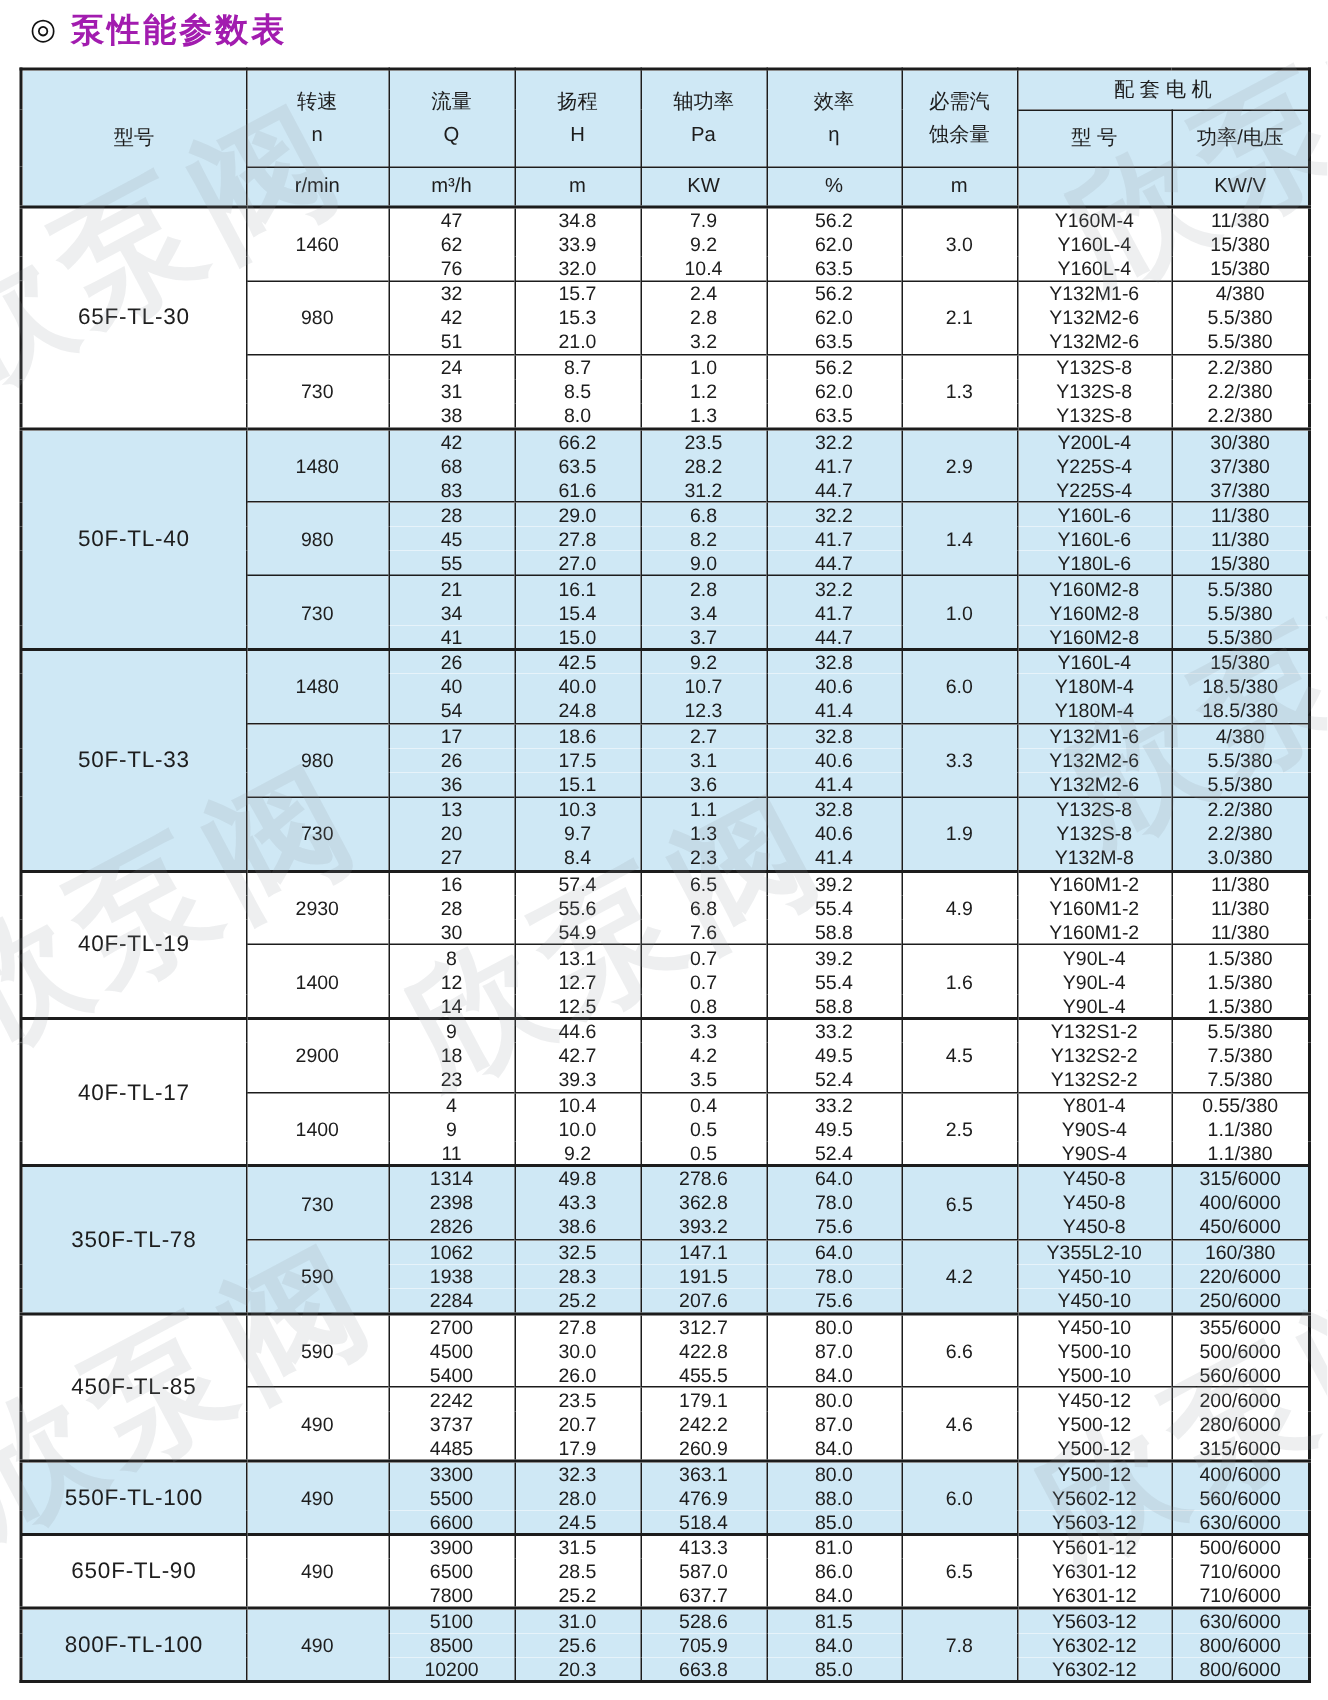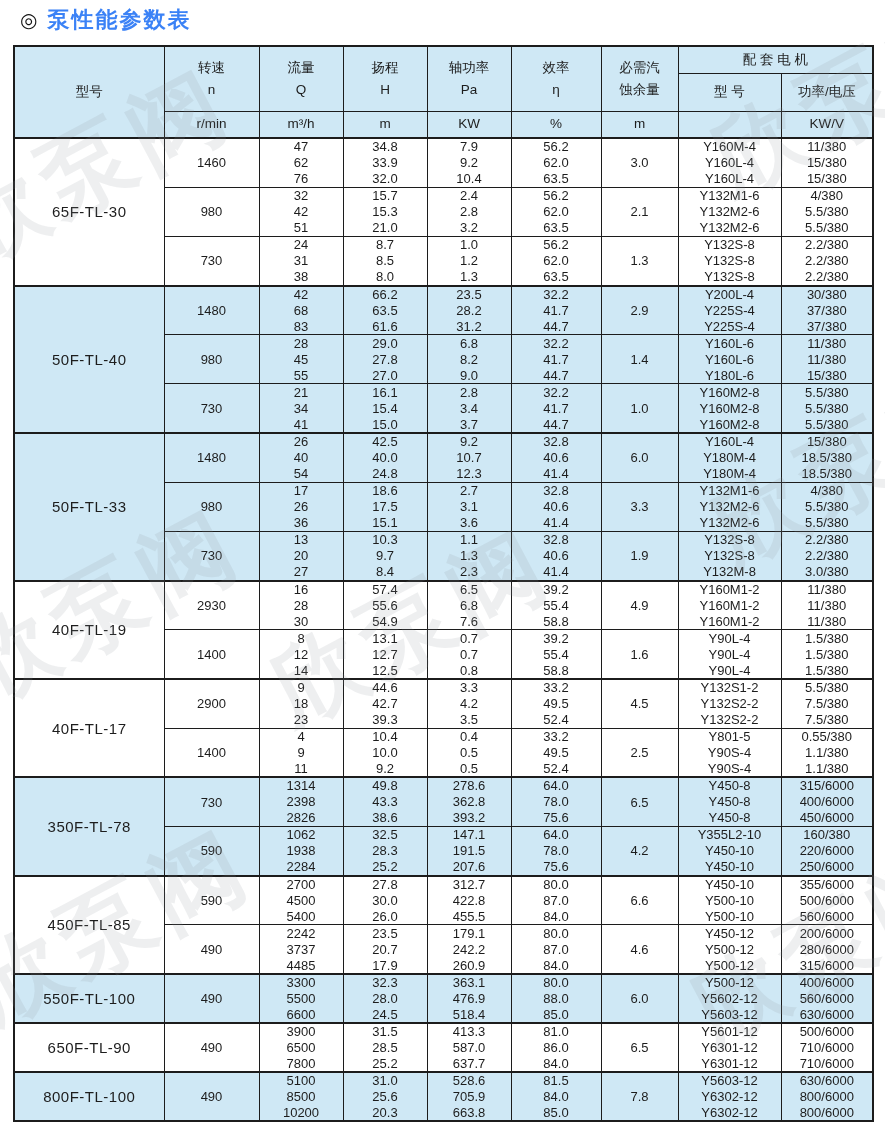--- a/index.html
+++ b/index.html
@@ -6,21 +6,21 @@
   html,body { background:#ffffff; }
   body {
     width:885px; height:1133px;
     font-family:"Liberation Sans","DejaVu Sans",sans-serif;
     color:#1d1d1d;
   }
   .page { position:relative; width:885px; height:1133px; background:#ffffff; overflow:hidden; }
 
   .title-row { position:absolute; top:5px; left:20px; display:flex; align-items:center; gap:10px; z-index:1; }
   .title-bullet { font-size:20px; line-height:1; color:#111; }
-  .page-title { font-size:22px; font-weight:bold; letter-spacing:2px; color:#3b82f6; }
+  .page-title { font-size:22px; font-weight:bold; letter-spacing:2px; color:#a21caf; }
 
   table.pump-table {
     position:absolute; top:45px; left:13px; width:859px;
     border-collapse:collapse; table-layout:fixed;
     border:2px solid #1c1c1c; z-index:1;
   }
   th, td {
     border:1px solid #1c1c1c;
     text-align:center; vertical-align:middle;
     color:#1d1d1d; overflow:hidden; padding:0;
@@ -430,21 +430,21 @@
           <td class="num-cell">Y132S2-2</td>
           <td class="num-cell">7.5/380</td>
         </tr>
         <tr class="group-start">
           <td class="speed-cell" rowspan="3">1400</td>
           <td class="num-cell">4</td>
           <td class="num-cell">10.4</td>
           <td class="num-cell">0.4</td>
           <td class="num-cell">33.2</td>
           <td class="npsh-cell" rowspan="3">2.5</td>
-          <td class="num-cell">Y801-5</td>
+          <td class="num-cell">Y801-4</td>
           <td class="num-cell">0.55/380</td>
         </tr>
         <tr class="">
           <td class="num-cell">9</td>
           <td class="num-cell">10.0</td>
           <td class="num-cell">0.5</td>
           <td class="num-cell">49.5</td>
           <td class="num-cell">Y90S-4</td>
           <td class="num-cell">1.1/380</td>
         </tr>

